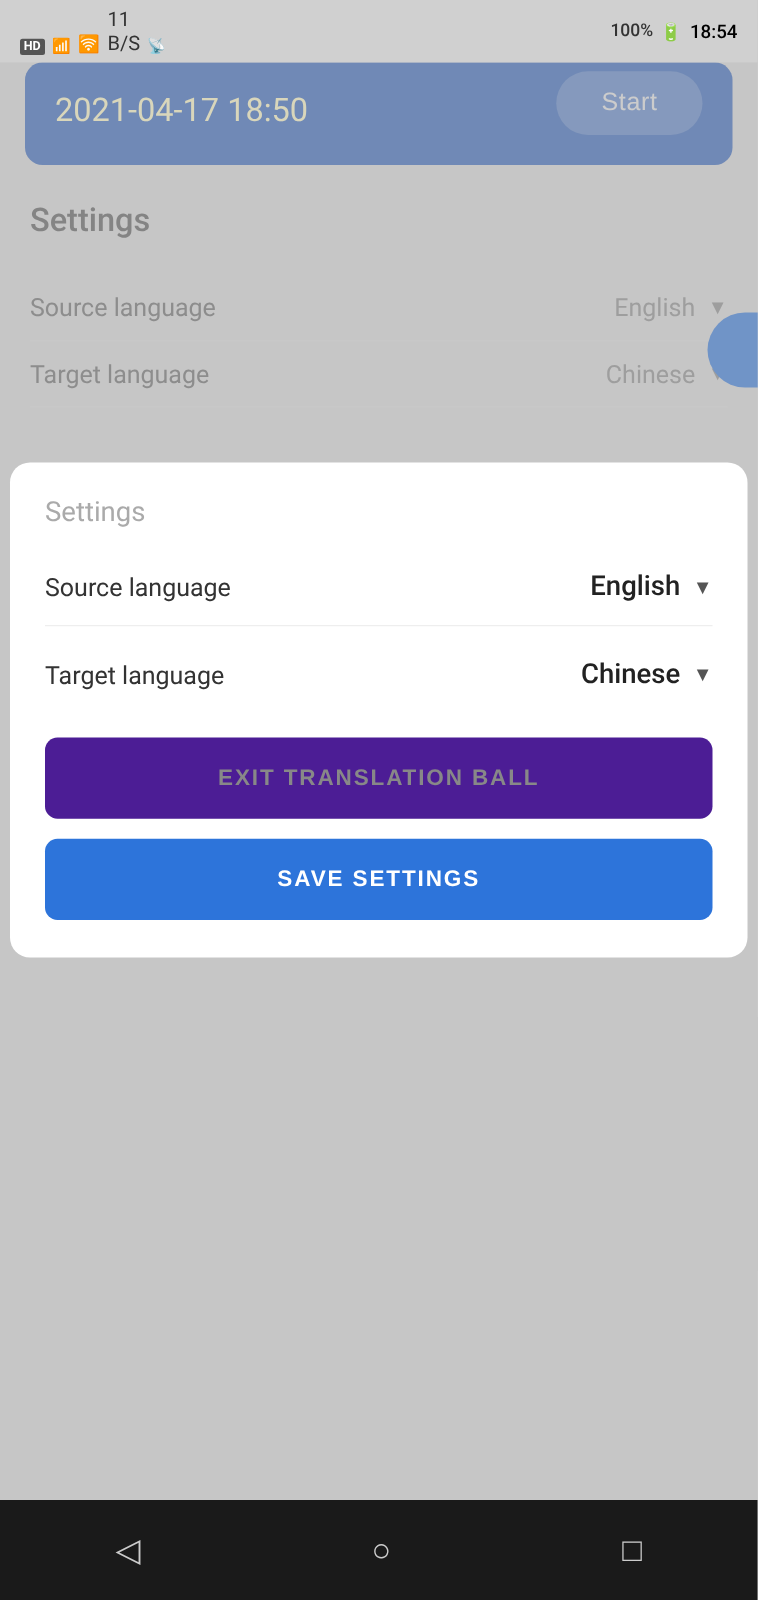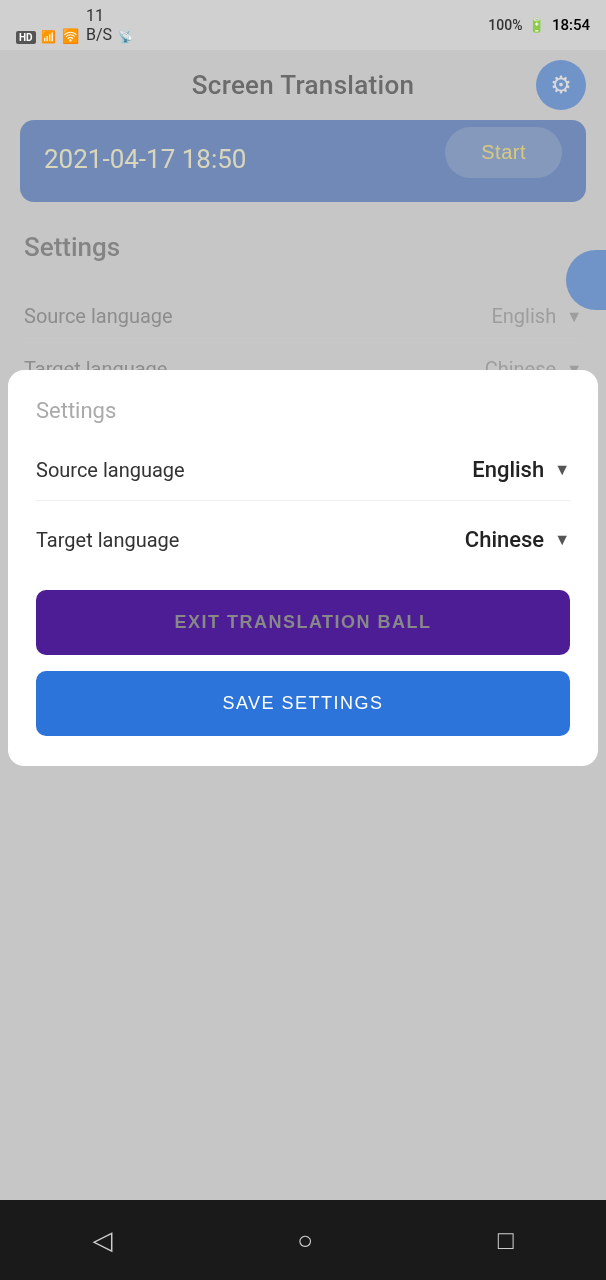--- a/index.html
+++ b/index.html
@@ -117,21 +117,21 @@
 
     .start-btn {
       position: absolute;
       right: 24px;
       bottom: 24px;
       background-color: rgba(255,255,255,0.2);
       border: none;
       border-radius: 30px;
       padding: 14px 36px;
       font-size: 20px;
-      color: #fde047;
+      color: #e5e5e5;
       cursor: pointer;
       letter-spacing: 0.5px;
     }
 
     
     .modal-overlay {
       position: absolute;
       top: 0;
       left: 0;
       width: 100%;
@@ -218,21 +218,21 @@
     }
 
     
     .save-btn {
       width: 100%;
       background-color: #2d74da;
       border: none;
       border-radius: 10px;
       padding: 22px;
       font-size: 18px;
-      font-weight: 400;
+      font-weight: 700;
       color: #ffffff;
       letter-spacing: 1.5px;
       cursor: pointer;
       text-transform: uppercase;
     }
 
     
     .floating-ball {
       position: absolute;
       right: 0;
@@ -343,26 +343,20 @@
   </div>
   <div class="status-bar-right">
     <span class="battery-text">100%</span>
     <span style="font-size:14px;">🔋</span>
     <span class="time-text">18:54</span>
   </div>
 </div>
 
 <div class="app-bg">
 
-  <div class="app-header">
-    <span class="app-title">Screen Translation</span>
-    <button class="settings-gear-btn">
-      <span class="gear-icon">⚙</span>
-    </button>
-  </div>
 
   <div class="blue-card">
     <div class="date-text">2021-04-17 18:50</div>
     <button class="start-btn">Start</button>
   </div>
 
   <div class="bg-settings-content">
     <div class="bg-settings-title">Settings</div>
     <div class="bg-setting-row">
       <span class="bg-setting-label">Source language</span>

